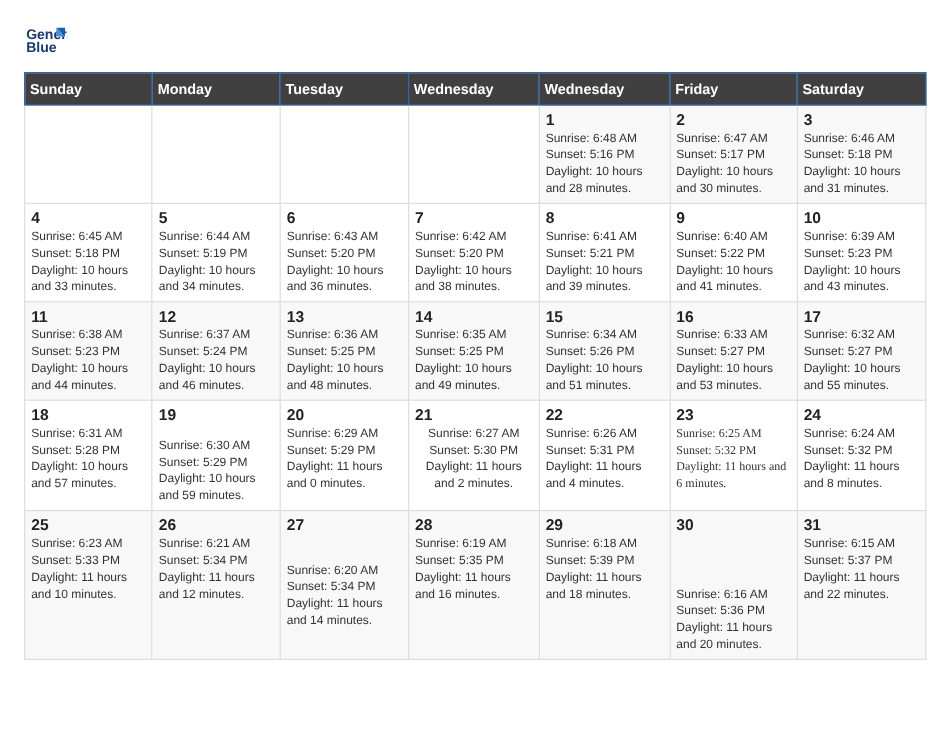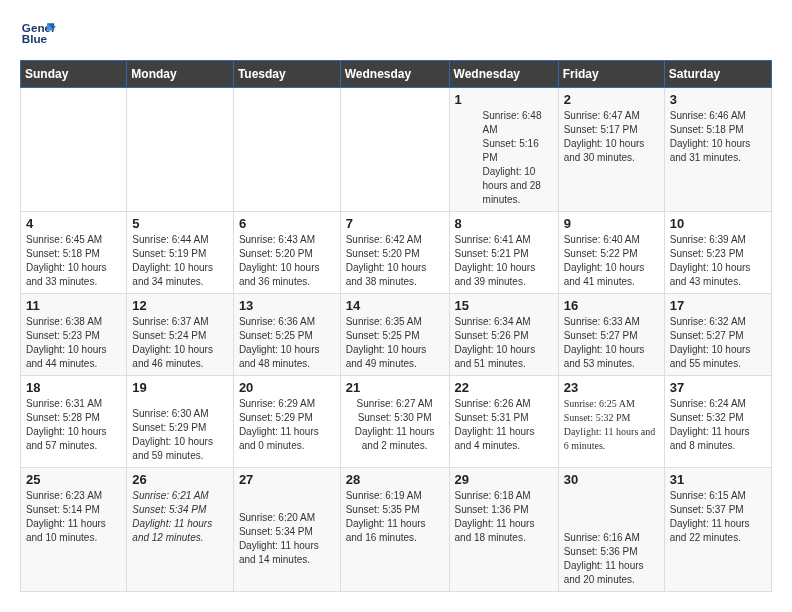--- a/index.html
+++ b/index.html
@@ -114,21 +114,21 @@
       </tr>
   </thead>
   <tbody id="calendar-body">
   <tr>
         <td class="empty-cell"></td>
         <td class="empty-cell"></td>
         <td class="empty-cell"></td>
         <td class="empty-cell"></td>
         <td>
           <div class="day-number">1</div>
-          <div class="day-info" style="white-space: pre-line; margin-left: 28px;">Sunrise: 6:48 AM
+          <div class="day-info" style="white-space: pre-line;">Sunrise: 6:48 AM
 Sunset: 5:16 PM
 Daylight: 10 hours and 28 minutes.</div>
         </td>
         <td>
           <div class="day-number">2</div>
           <div class="day-info" style="white-space: pre-line;">Sunrise: 6:47 AM
 Sunset: 5:17 PM
 Daylight: 10 hours and 30 minutes.</div>
         </td>
         <td>
@@ -257,55 +257,55 @@
 Sunset: 5:31 PM
 Daylight: 11 hours and 4 minutes.</div>
         </td>
         <td>
           <div class="day-number">23</div>
           <div class="day-info" style="white-space: pre-line; font-family: Liberation Serif, serif;">Sunrise: 6:25 AM
 Sunset: 5:32 PM
 Daylight: 11 hours and 6 minutes.</div>
         </td>
         <td>
-          <div class="day-number">37</div>
+          <div class="day-number">24</div>
           <div class="day-info" style="white-space: pre-line;">Sunrise: 6:24 AM
 Sunset: 5:32 PM
 Daylight: 11 hours and 8 minutes.</div>
         </td>
       </tr>
       <tr>
         <td>
           <div class="day-number">25</div>
           <div class="day-info" style="white-space: pre-line;">Sunrise: 6:23 AM
-Sunset: 5:14 PM
+Sunset: 5:33 PM
 Daylight: 11 hours and 10 minutes.</div>
         </td>
         <td>
           <div class="day-number">26</div>
-          <div class="day-info" style="white-space: pre-line; font-style: italic;">Sunrise: 6:21 AM
+          <div class="day-info" style="white-space: pre-line;">Sunrise: 6:21 AM
 Sunset: 5:34 PM
 Daylight: 11 hours and 12 minutes.</div>
         </td>
         <td>
           <div class="day-number">27</div>
           <div class="day-info" style="white-space: pre-line; margin-top: 24px;">Sunrise: 6:20 AM
 Sunset: 5:34 PM
 Daylight: 11 hours and 14 minutes.</div>
         </td>
         <td>
           <div class="day-number">28</div>
           <div class="day-info" style="white-space: pre-line;">Sunrise: 6:19 AM
 Sunset: 5:35 PM
 Daylight: 11 hours and 16 minutes.</div>
         </td>
         <td>
           <div class="day-number">29</div>
           <div class="day-info" style="white-space: pre-line;">Sunrise: 6:18 AM
-Sunset: 1:36 PM
+Sunset: 5:39 PM
 Daylight: 11 hours and 18 minutes.</div>
         </td>
         <td>
           <div class="day-number">30</div>
           <div class="day-info" style="white-space: pre-line; margin-top: 44px;">Sunrise: 6:16 AM
 Sunset: 5:36 PM
 Daylight: 11 hours and 20 minutes.</div>
         </td>
         <td>
           <div class="day-number">31</div>

